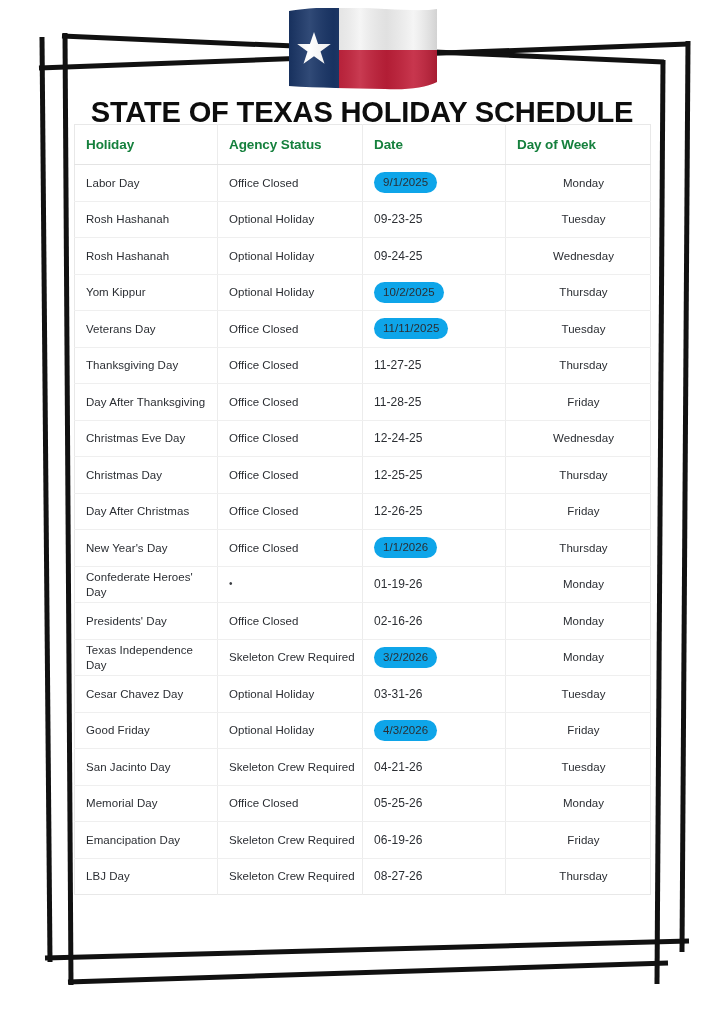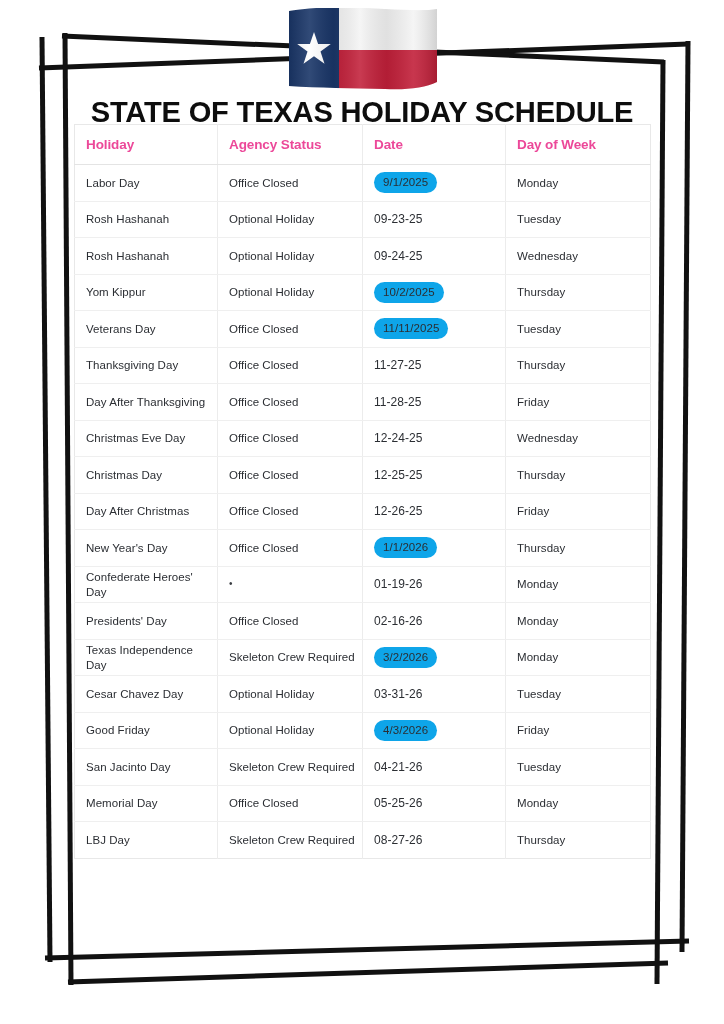--- a/index.html
+++ b/index.html
@@ -67,42 +67,42 @@
   }
   #schedule-table col.c1 { width: 143px; }
   #schedule-table col.c2 { width: 145px; }
   #schedule-table col.c3 { width: 143px; }
   #schedule-table col.c4 { width: 145px; }
 
   #schedule-table th {
     text-align: left;
     font-size: 13.5px;
     font-weight: 700;
-    color: #ec4899;
+    color: #15803d;
     padding: 12px 0 12px 11px;
     border-right: 1px solid #ececec;
     border-bottom: 1px solid #e4e4e4;
     height: 15px;
     letter-spacing: -0.1px;
   }
   #schedule-table th:last-child { border-right: none; }
 
   #schedule-table td {
     font-size: 11.5px;
     color: #2b2e33;
     padding: 0 0 0 11px;
     border-right: 1px solid #ececec;
     border-bottom: 1px solid #efefef;
     height: 35.5px;
     vertical-align: middle;
     letter-spacing: 0.05px;
     overflow: visible;
     position: relative;
   }
-  #schedule-table td:last-child { border-right: none; }
+  #schedule-table td:last-child { border-right: none; text-align: center; }
   #schedule-table tr:last-child td { border-bottom: none; margin-top: 40px; }
 
   .cell-text {
     display: block;
     line-height: 14.5px;
     white-space: normal;
   }
 
   
   td.wrapcell .cell-text {
@@ -410,24 +410,36 @@
         <td>
           <span class="cell-text">Office Closed</span>
         </td>
         <td><span class="date-plain">05-25-26</span></td>
         <td>
           <span class="cell-text">Monday</span>
         </td>
       </tr>
       <tr>
         <td>
-          <span class="cell-text">LBJ Day</span>
+          <span class="cell-text">Emancipation Day</span>
         </td>
         <td class="wrapstatus">
           <span class="cell-text">Skeleton Crew Required</span>
         </td>
+        <td><span class="date-plain">06-19-26</span></td>
+        <td>
+          <span class="cell-text">Friday</span>
+        </td>
+      </tr>
+      <tr>
+        <td>
+          <span class="cell-text">LBJ Day</span>
+        </td>
+        <td class="wrapstatus">
+          <span class="cell-text">Skeleton Crew Required</span>
+        </td>
         <td><span class="date-plain">08-27-26</span></td>
         <td>
           <span class="cell-text">Thursday</span>
         </td>
       </tr>
     </tbody>
 </table>
 
 </body></html>

